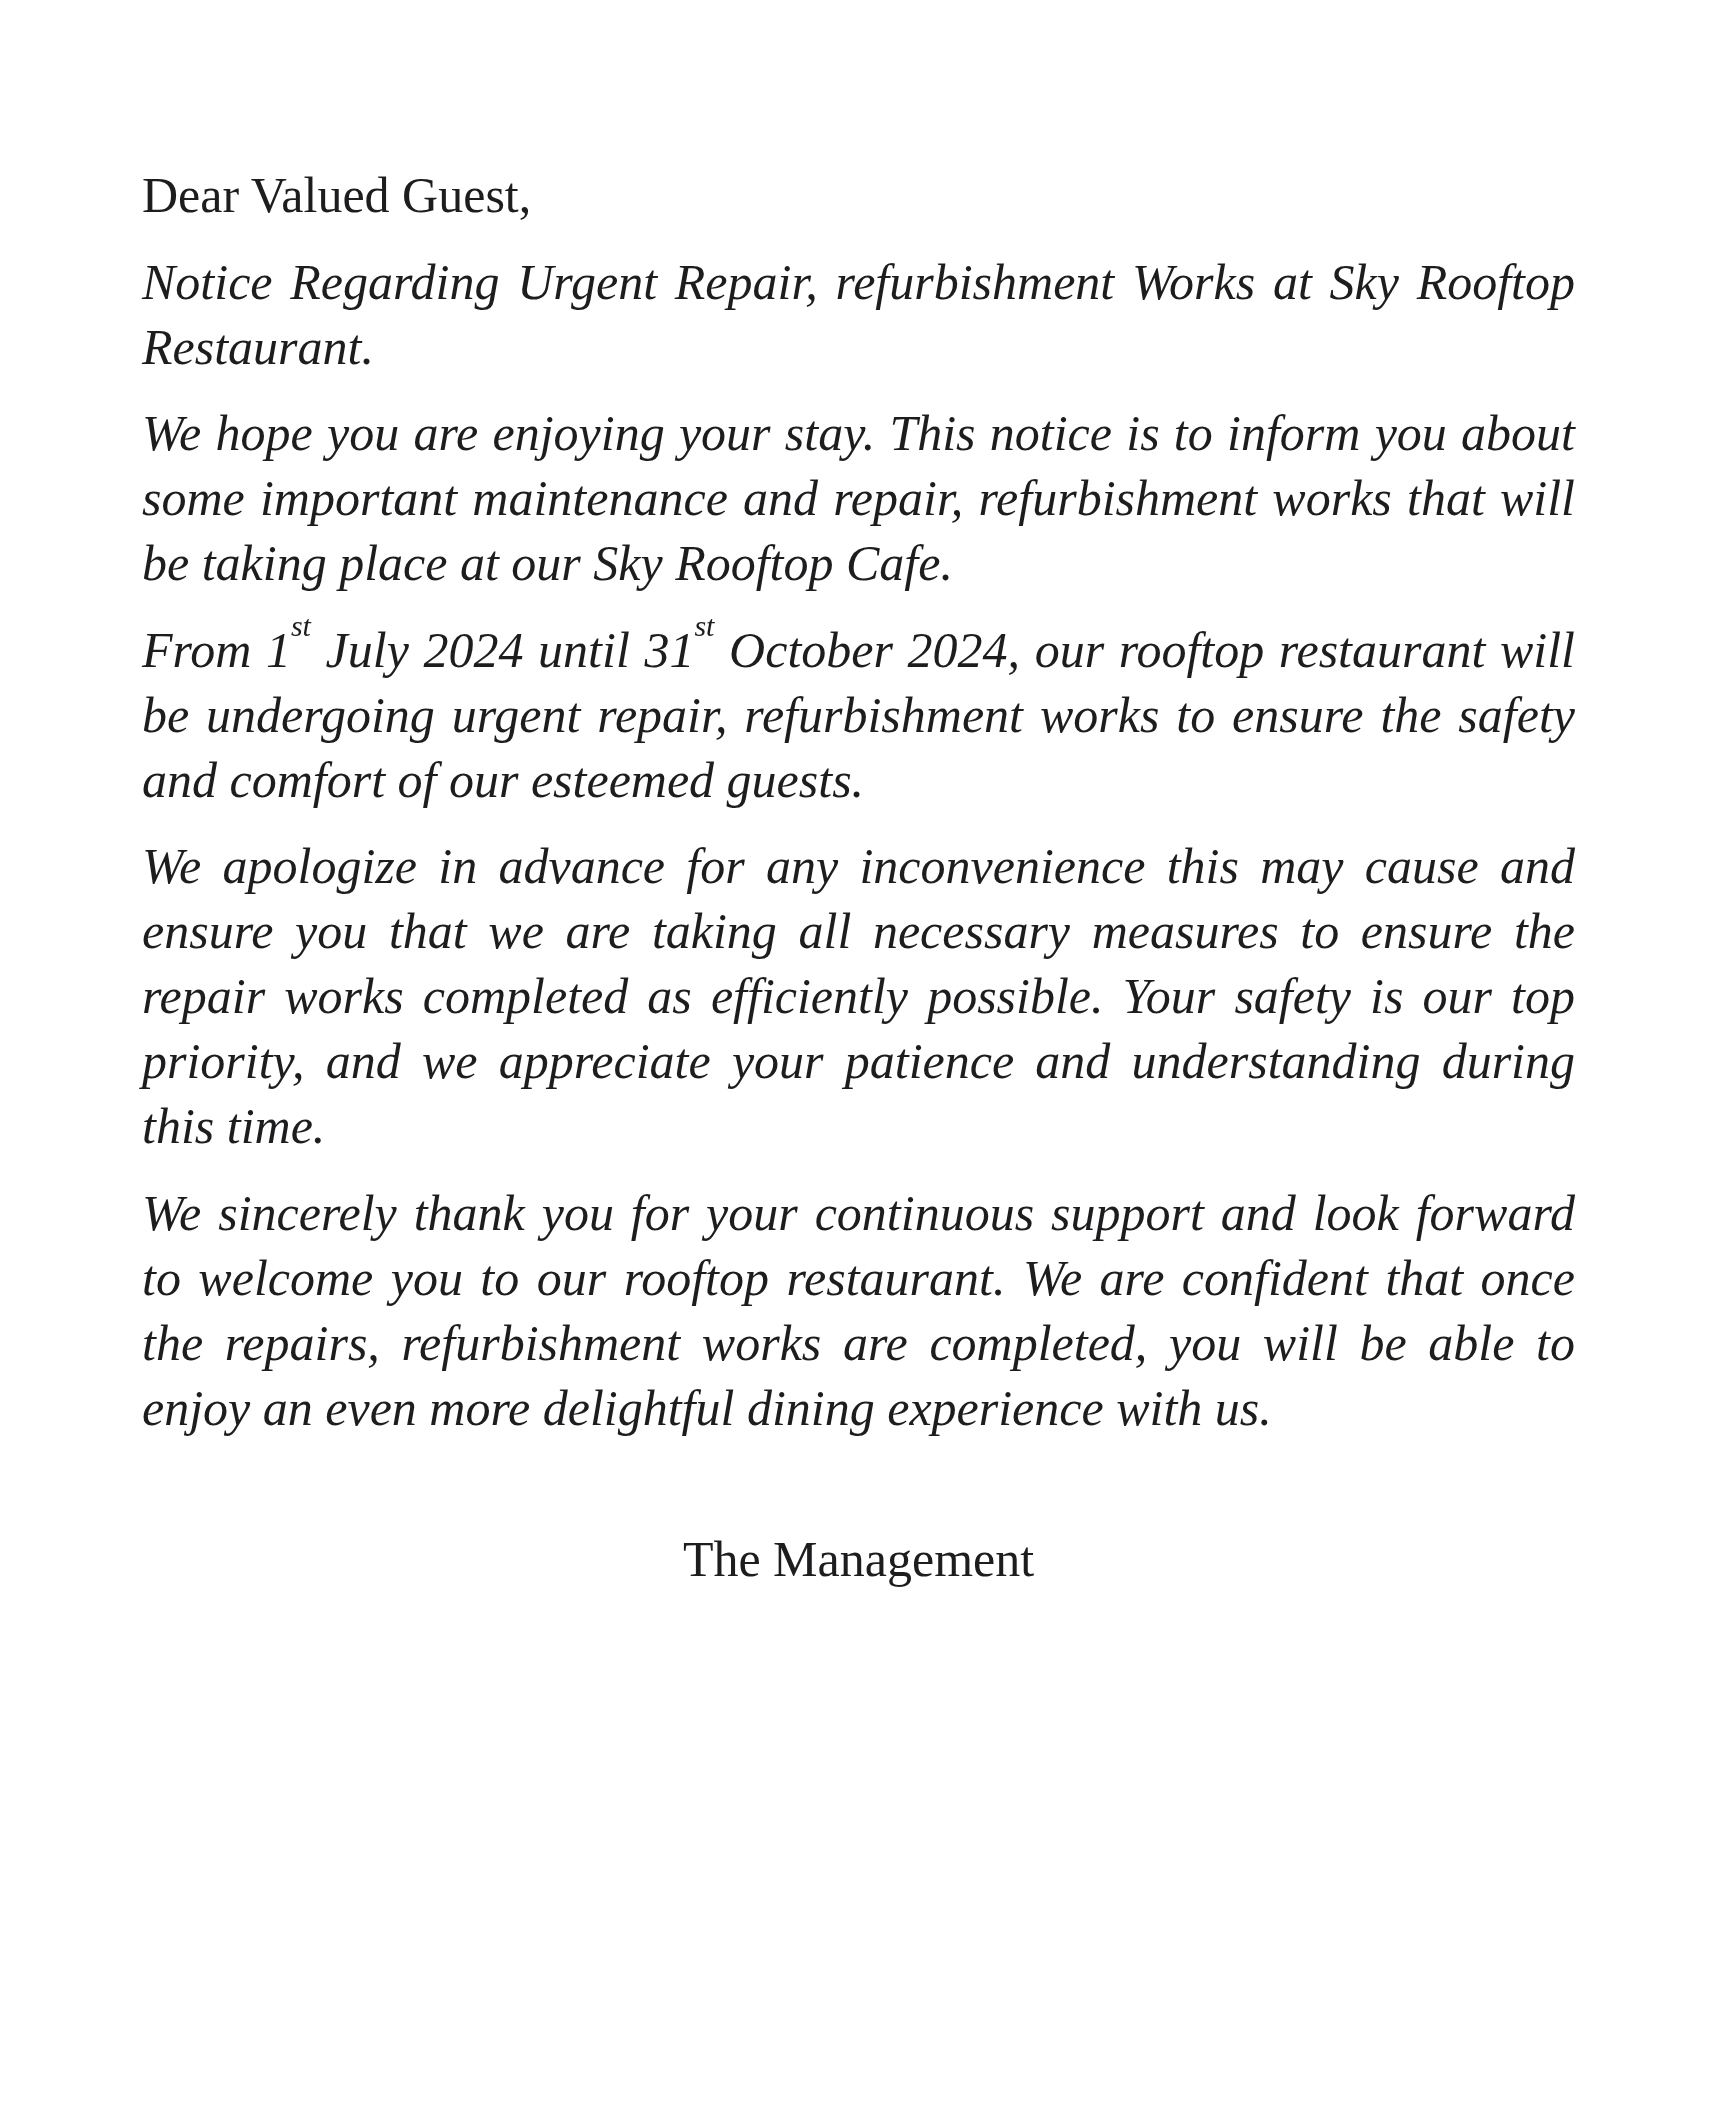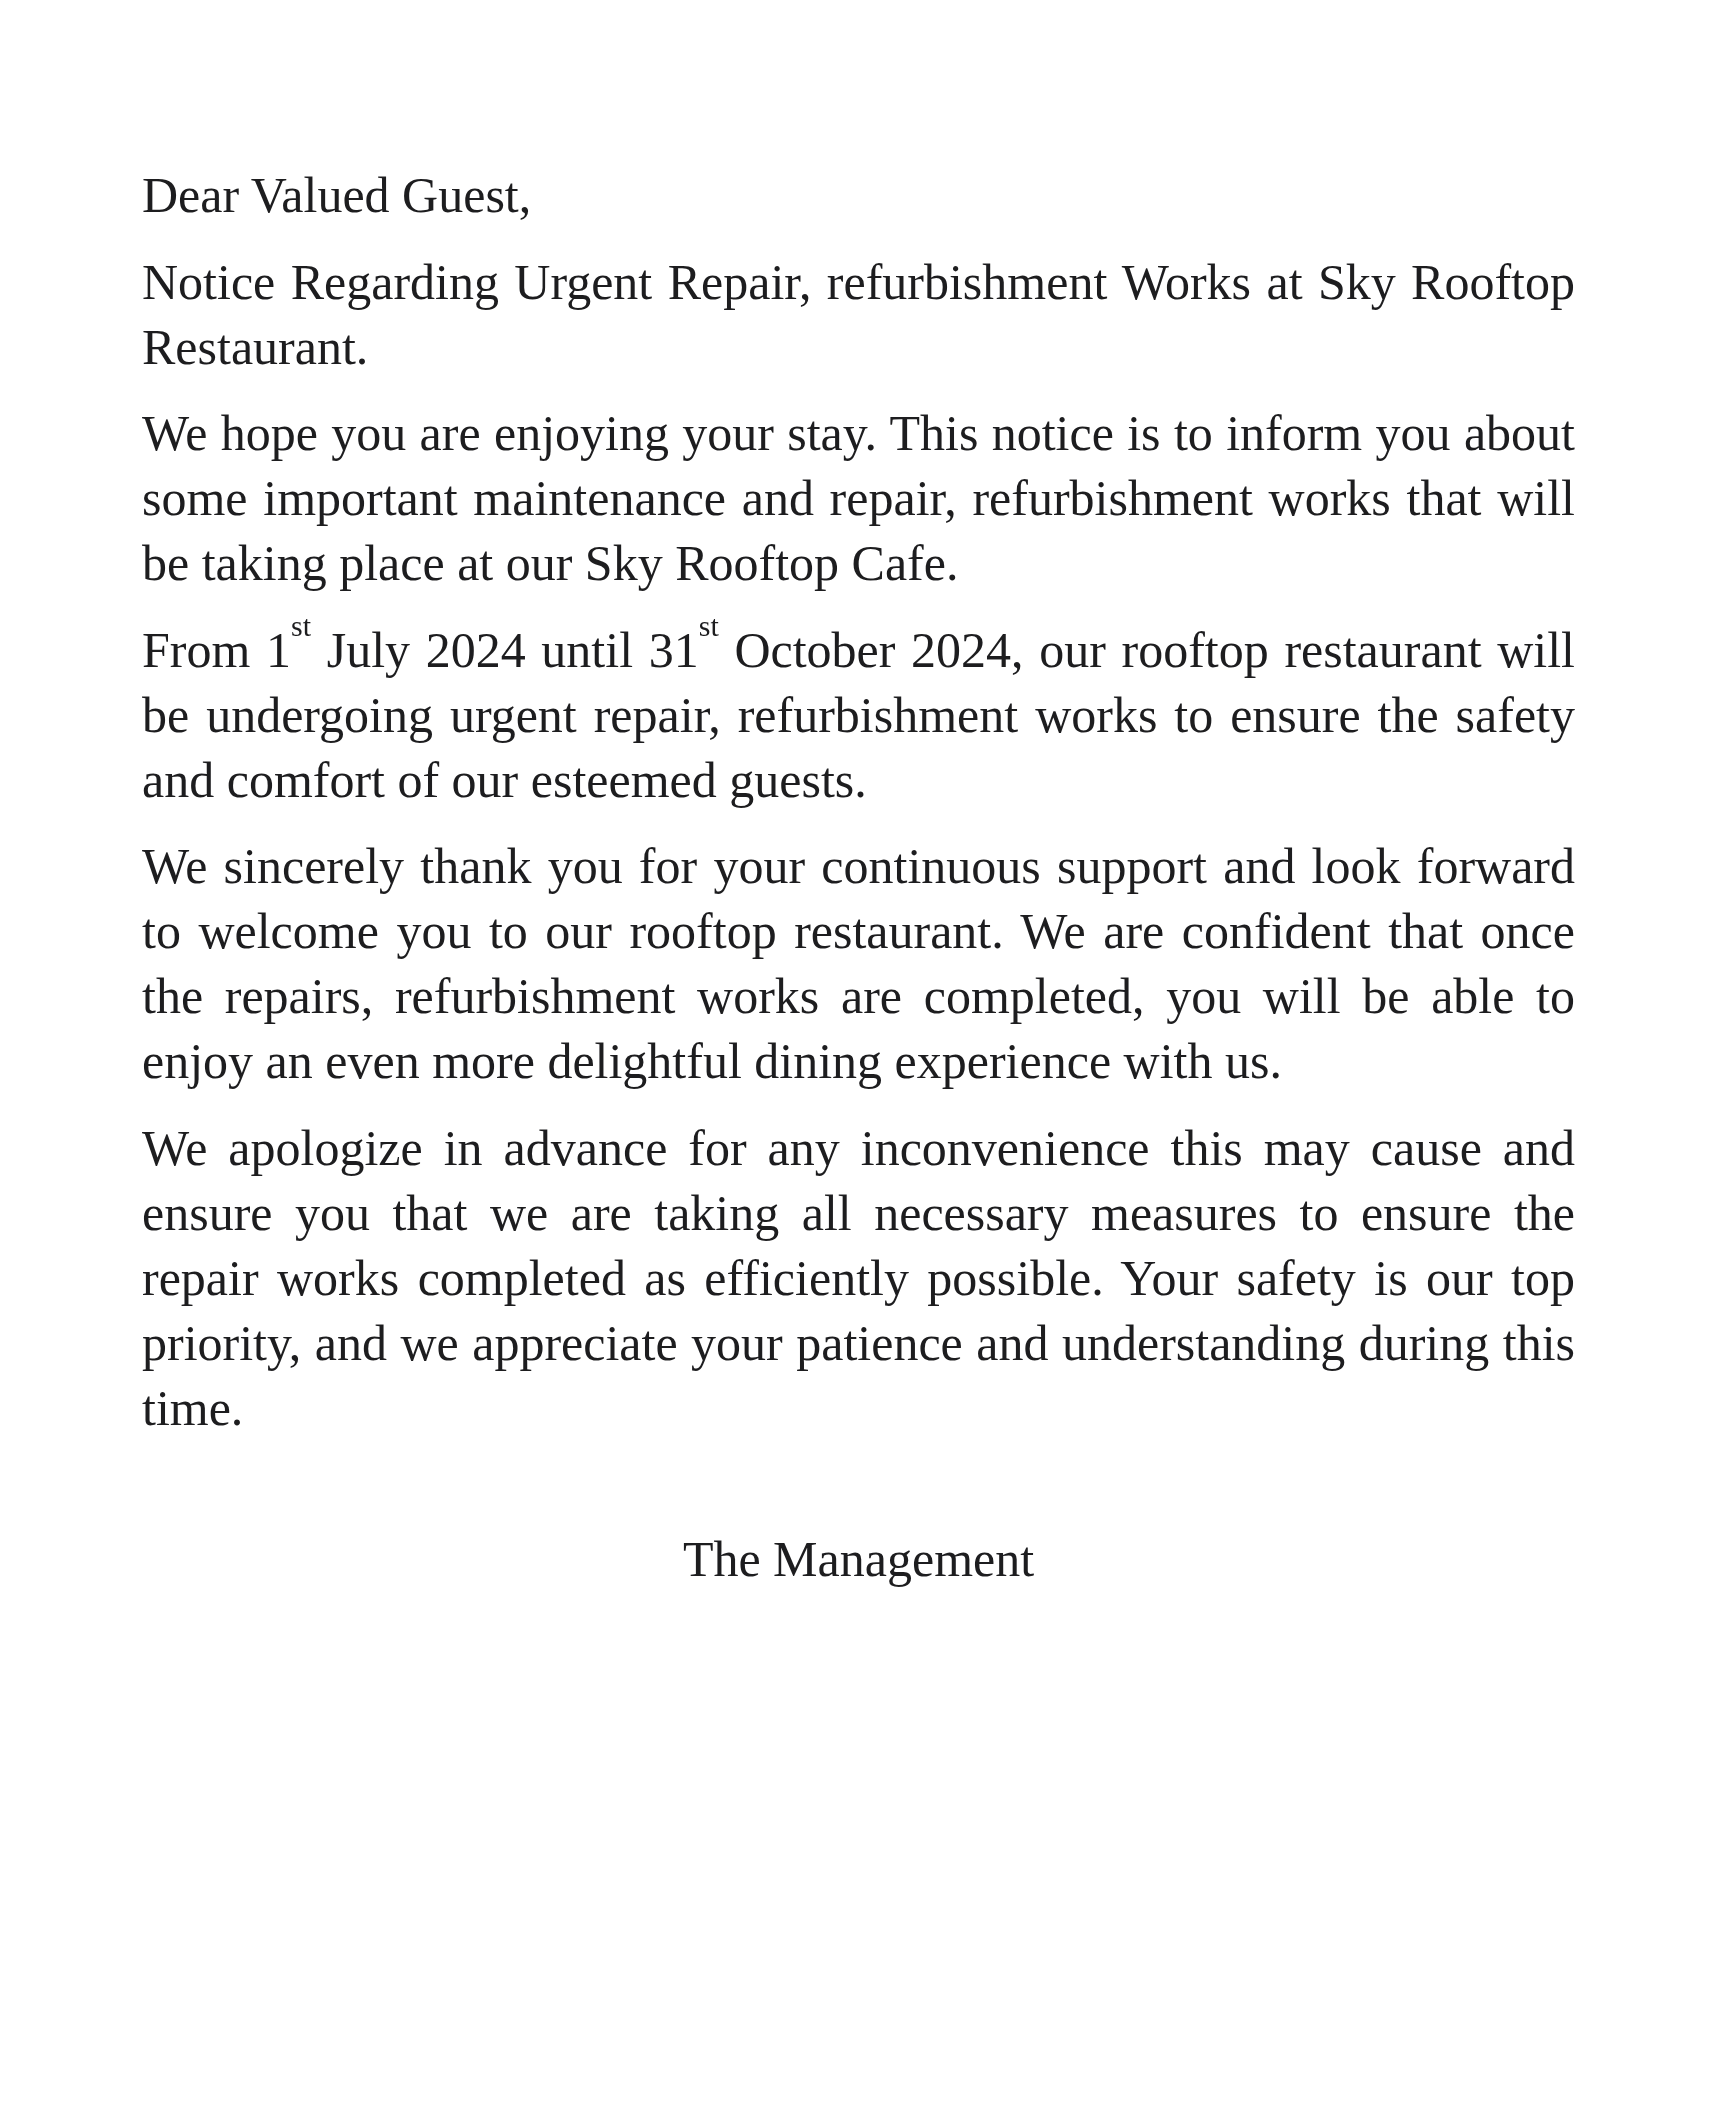--- a/index.html
+++ b/index.html
@@ -24,20 +24,21 @@
     width: 1433px;
     font-size: 50px;
     line-height: 65px;
   }
   .letter p {
     margin: 0 0 21.6px 0;
     padding: 0;
   }
   .para {
     text-align: justify;
+    font-style: italic;
   }
   .salutation {
     text-align: left;
   }
   .signature {
     text-align: center;
     margin-top: 86px !important;
   }
   sup.ord {
     font-size: 0.6em;
@@ -54,21 +55,21 @@
 
     <p class="salutation">Dear Valued Guest,</p>
 
     <p class="para">Notice Regarding Urgent Repair, refurbishment Works at Sky Rooftop Restaurant.</p>
 
     <p class="para">We hope you are enjoying your stay. This notice is to inform you about some important maintenance and repair, refurbishment works that will be taking place at our Sky Rooftop Cafe.</p>
 
     <p class="para"><span>From 1</span><sup class="ord">st</sup><span> July 2024 until 31</span><sup class="ord">st</sup><span> October 2024, our rooftop restaurant will be undergoing urgent repair, refurbishment works to ensure the safety and comfort of our esteemed guests.</span></p>
 
 
+    <p class="para">We apologize in advance for any inconvenience this may cause and ensure you that we are taking all necessary measures to ensure the repair works completed as efficiently possible. Your safety is our top priority, and we appreciate your patience and understanding during this time.</p>
+
     <p class="para">We sincerely thank you for your continuous support and look forward to welcome you to our rooftop restaurant. We are confident that once the repairs, refurbishment works are completed, you will be able to enjoy an even more delightful dining experience with us.</p>
-
-    <p class="para">We apologize in advance for any inconvenience this may cause and ensure you that we are taking all necessary measures to ensure the repair works completed as efficiently possible. Your safety is our top priority, and we appreciate your patience and understanding during this time.</p>
 
     <p class="signature">The Management</p>
 
   </div>
 </div>
 
 
 </body></html>

